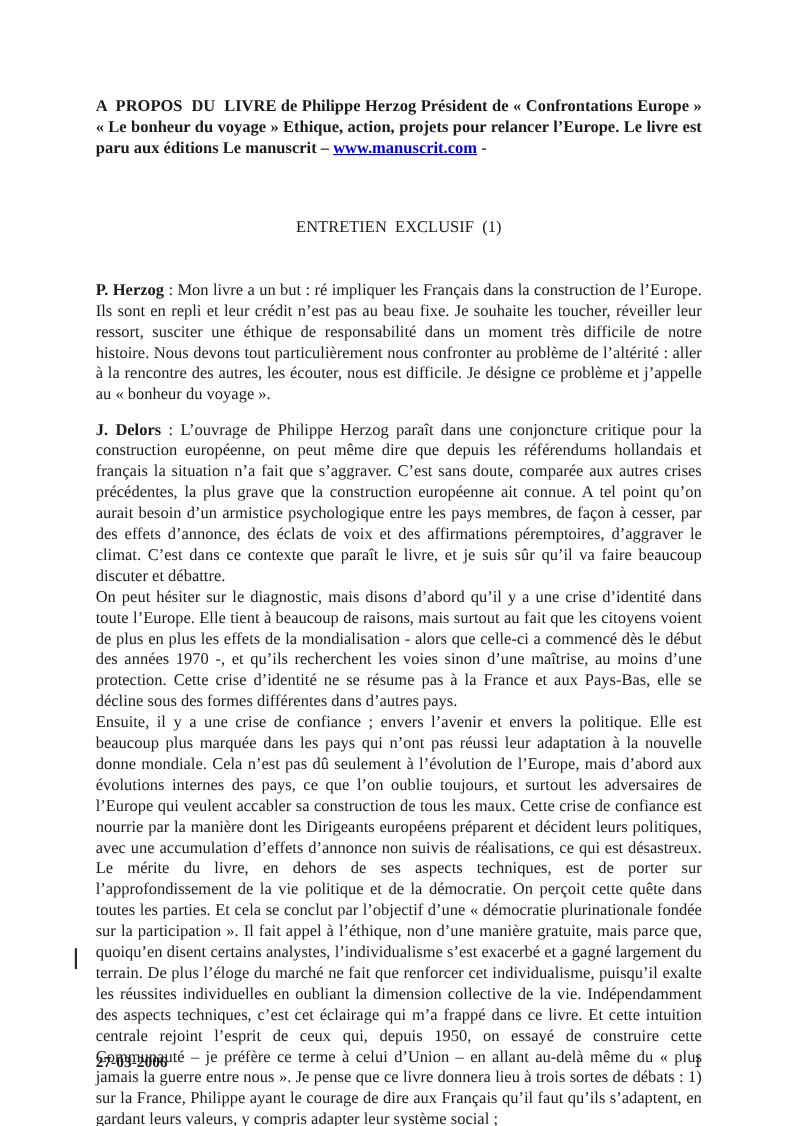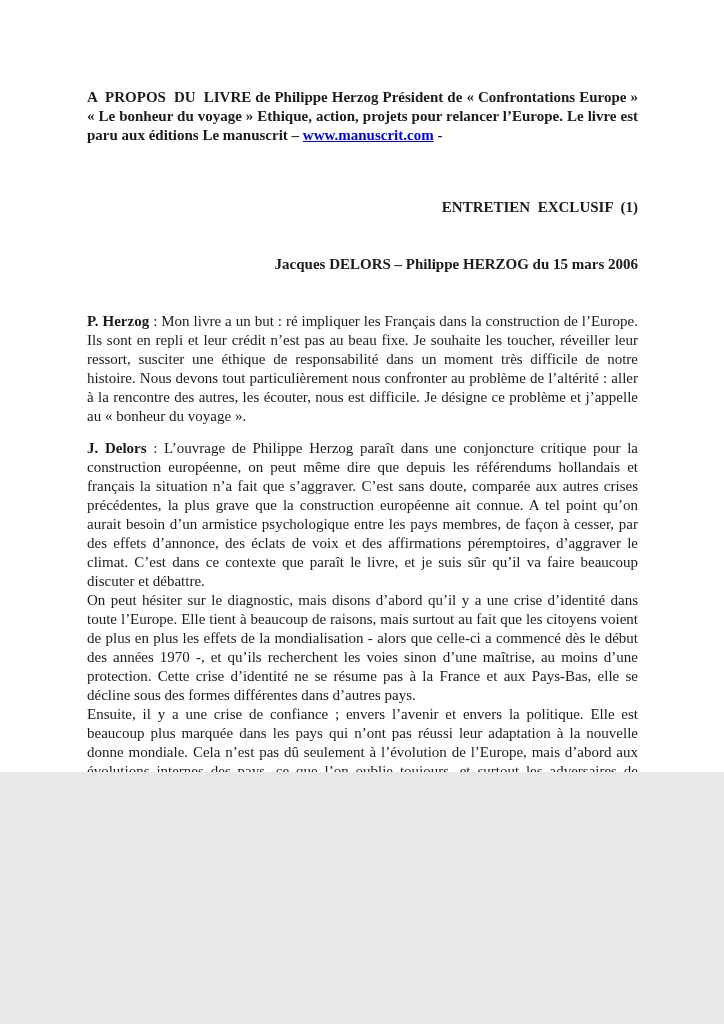--- a/index.html
+++ b/index.html
@@ -3,21 +3,21 @@
 <meta charset="utf-8">
 <style>
   html, body {
     margin: 0;
     padding: 0;
     background: #e8e8e8;
   }
   .page {
     position: relative;
     width: 724px;
-    height: 772px;
+    height: 1024px;
     background: #ffffff;
     font-family: "Liberation Serif", "DejaVu Serif", serif;
     color: #1b1b1b;
     overflow: hidden;
   }
   .content {
     position: absolute;
     left: 87px;
     top: 88px;
     width: 551px;
@@ -29,22 +29,22 @@
     text-align: justify;
     white-space: pre-wrap;
     margin: 0;
   }
   .intro a {
     text-decoration: underline;
     cursor: pointer;
   }
   .title-block {
     margin-top: 15px;
-    text-align: right;
-    font-weight: bold;
+    text-align: center;
+    font-weight: normal;
     font-size: 15px;
     line-height: 19px;
     white-space: pre-wrap;
   }
   .para {
     font-size: 15px;
     line-height: 19px;
     text-align: justify;
     margin: 0;
   }
@@ -79,21 +79,20 @@
 </head>
 <body>
 
 <div class="page">
   <div class="content">
 
     <p class="intro"><span>A  PROPOS  DU  LIVRE de Philippe Herzog Président de « Confrontations Europe » « Le bonheur du voyage » Ethique, action, projets pour relancer l’Europe. Le livre est paru aux éditions Le manuscrit – </span><a id="manuscrit-link" style="color: rgb(0, 0, 224);">www.manuscrit.com</a><span> -</span></p>
 
     <div class="title-block">
       <div>ENTRETIEN  EXCLUSIF  (1)</div>
-      <div>Jacques DELORS – Philippe HERZOG du 15 mars 2006</div>
     </div>
 
     <p class="para herzog-para"><span class="speaker">P. Herzog</span><span> : </span><span>Mon livre a un but : ré impliquer les Français dans la construction de l’Europe. Ils sont en repli et leur crédit n’est pas au beau fixe. Je souhaite les toucher, réveiller leur ressort, susciter une éthique de responsabilité dans un moment très difficile de notre histoire. Nous devons tout particulièrement nous confronter au problème de l’altérité : aller à la rencontre des autres, les écouter, nous est difficile. Je désigne ce problème et j’appelle au « bonheur du voyage ».</span></p>
 
     <div class="delors-block">
       <p class="para"><span class="speaker">J. Delors</span><span> : </span><span>L’ouvrage de Philippe Herzog paraît dans une conjoncture critique pour la construction européenne, on peut même dire que depuis les référendums hollandais et français la situation n’a fait que s’aggraver. C’est sans doute, comparée aux autres crises précédentes, la plus grave que la construction européenne ait connue. A tel point qu’on aurait besoin d’un armistice psychologique entre les pays membres, de façon à cesser, par des effets d’annonce, des éclats de voix et des affirmations péremptoires, d’aggraver le climat. C’est dans ce contexte que paraît le livre, et je suis sûr qu’il va faire beaucoup discuter et débattre.</span></p>
       <p class="para">On peut hésiter sur le diagnostic, mais disons d’abord qu’il y a une crise d’identité dans toute l’Europe. Elle tient à beaucoup de raisons, mais surtout au fait que les citoyens voient de plus en plus les effets de la mondialisation - alors que celle-ci a commencé dès le début des années 1970 -, et qu’ils recherchent les voies sinon d’une maîtrise, au moins d’une protection. Cette crise d’identité ne se résume pas à la France et aux Pays-Bas, elle se décline sous des formes différentes dans d’autres pays.</p>
       <p class="para">Ensuite, il y  a une crise de confiance ; envers l’avenir et envers la politique. Elle est beaucoup plus marquée dans les pays qui n’ont pas réussi leur adaptation à la nouvelle donne mondiale. Cela n’est pas dû seulement à l’évolution de l’Europe, mais d’abord aux évolutions internes des pays, ce que l’on oublie toujours, et surtout les adversaires de l’Europe qui veulent accabler sa construction de tous les maux. Cette crise de confiance est nourrie par la manière dont les Dirigeants européens préparent et décident leurs politiques, avec une accumulation d’effets d’annonce non suivis de réalisations, ce qui est désastreux. Le mérite du livre, en dehors de ses aspects techniques, est de porter sur l’approfondissement de la vie politique et de la démocratie. On perçoit cette quête dans toutes les parties. Et cela se conclut par l’objectif d’une « démocratie plurinationale fondée sur la participation ». Il fait appel à l’éthique, non d’une manière gratuite, mais parce que, quoiqu’en disent certains analystes, l’individualisme s’est exacerbé et a gagné largement du terrain. De plus l’éloge du marché ne fait que renforcer cet individualisme, puisqu’il exalte les réussites individuelles en oubliant la dimension collective de la vie. Indépendamment des aspects techniques, c’est cet éclairage qui m’a frappé dans ce livre. Et cette intuition centrale rejoint l’esprit de ceux qui, depuis 1950, on essayé de construire cette Communauté – je préfère ce terme à celui d’Union – en allant au-delà même du « plus jamais la guerre entre nous ». Je pense que ce livre donnera lieu à trois sortes de débats : 1) sur la France, Philippe ayant le courage de dire aux Français qu’il faut qu’ils s’adaptent, en gardant leurs valeurs, y compris adapter leur système social ;</p>
     </div>
 

